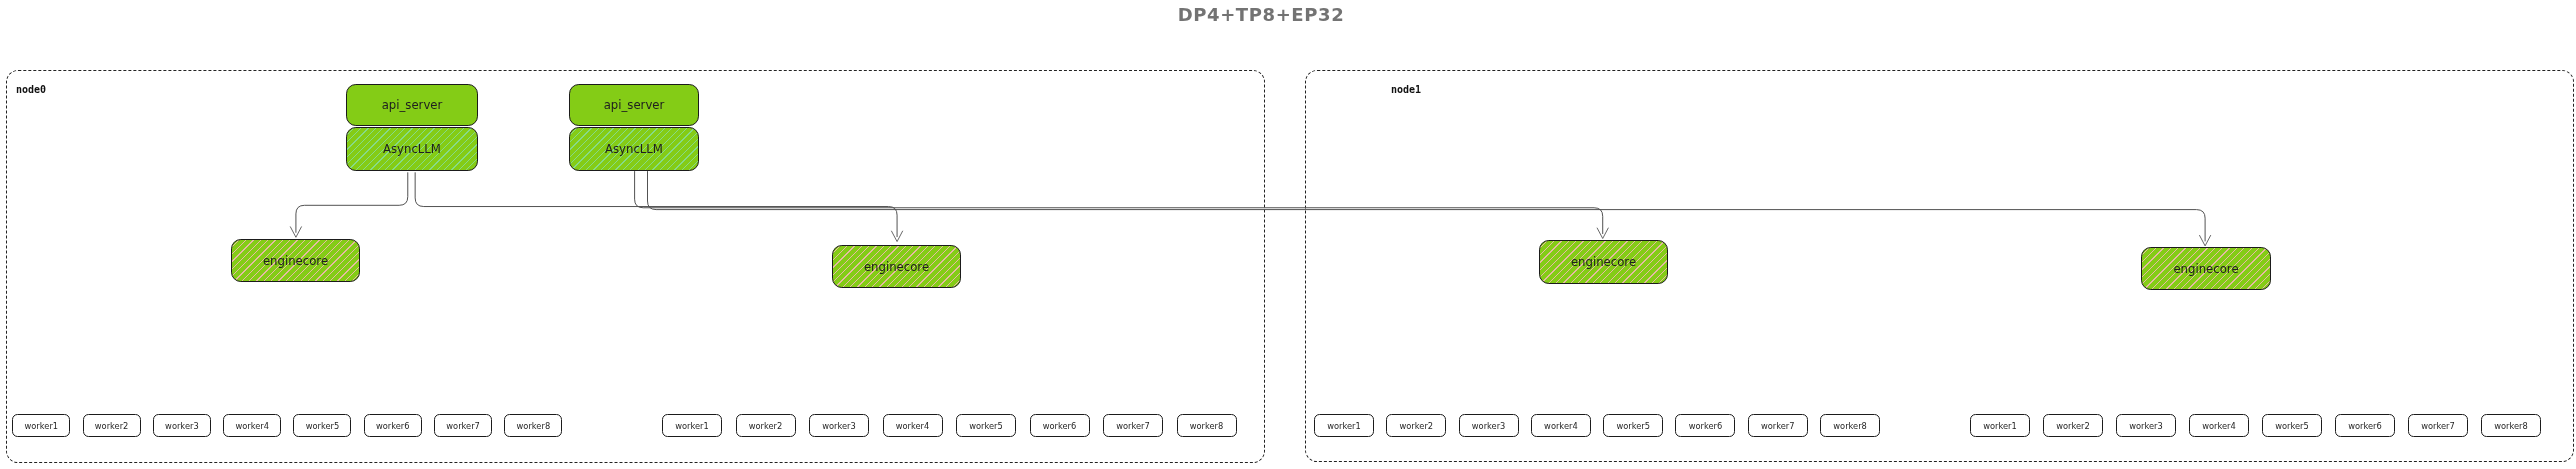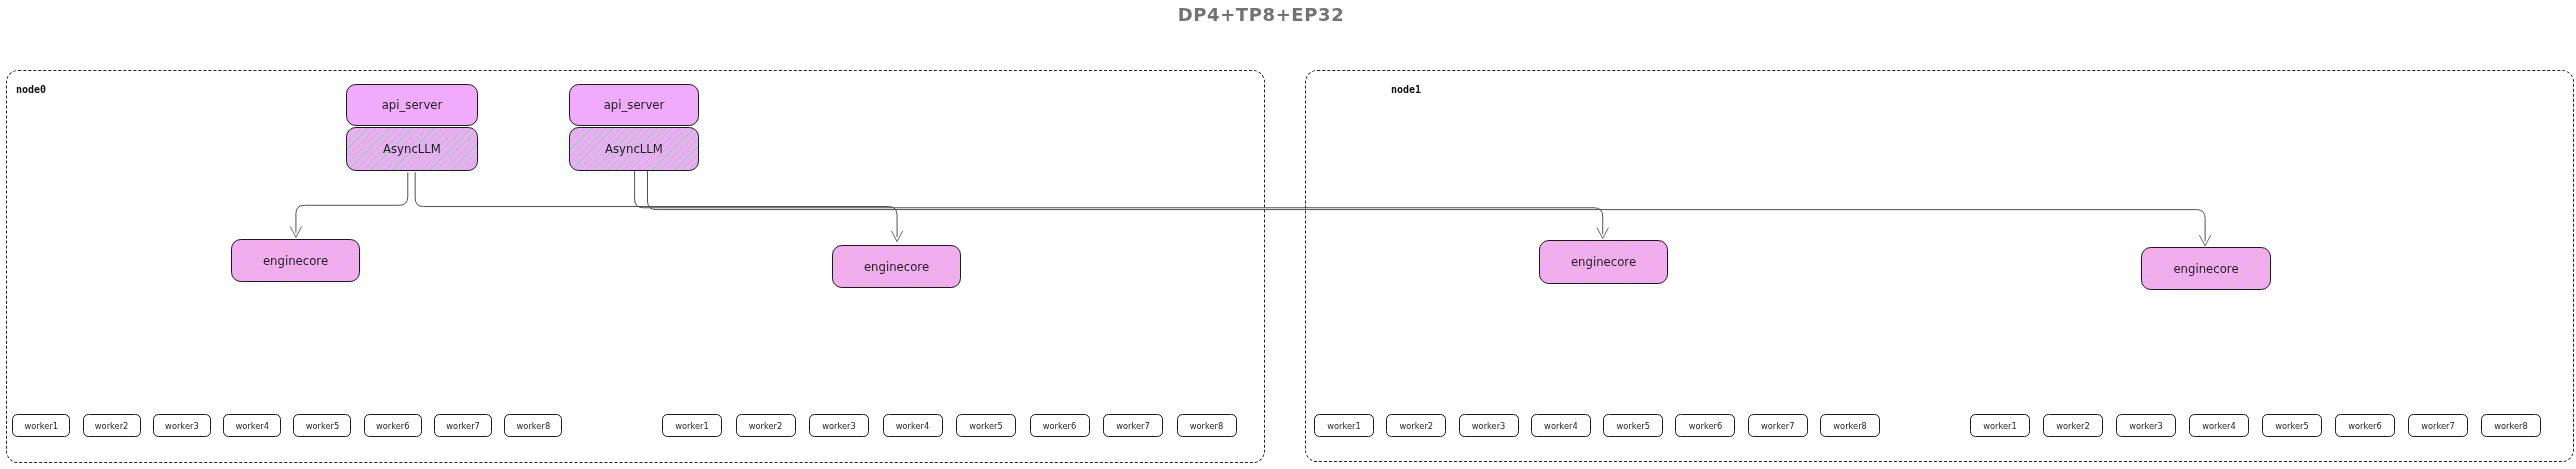--- a/index.html
+++ b/index.html
@@ -25,21 +25,21 @@
     position:absolute;
     font-family:"DejaVu Sans Mono", monospace;
     font-weight:bold;font-size:10px;color:#111111;
     white-space:nowrap;
   }
   .edges{position:absolute;left:0;top:0;pointer-events:none;}
   .shape{
     position:absolute;
     border:1.5px solid #1b1b1b;
     border-radius:9.8px;
-    background:#f0abfc;
+    background:#84cc16;
     display:flex;align-items:center;justify-content:center;
     font-size:11.7px;color:#1f1f1f;
     box-sizing:border-box;
     white-space:nowrap;
   }
   .hatch-green{
     background-image:repeating-linear-gradient(135deg,
       rgba(134,221,156,0) 0px, rgba(134,221,156,0) 4.3px,
       rgba(134,221,156,0.85) 4.3px, rgba(134,221,156,0.85) 5.2px);
   }

